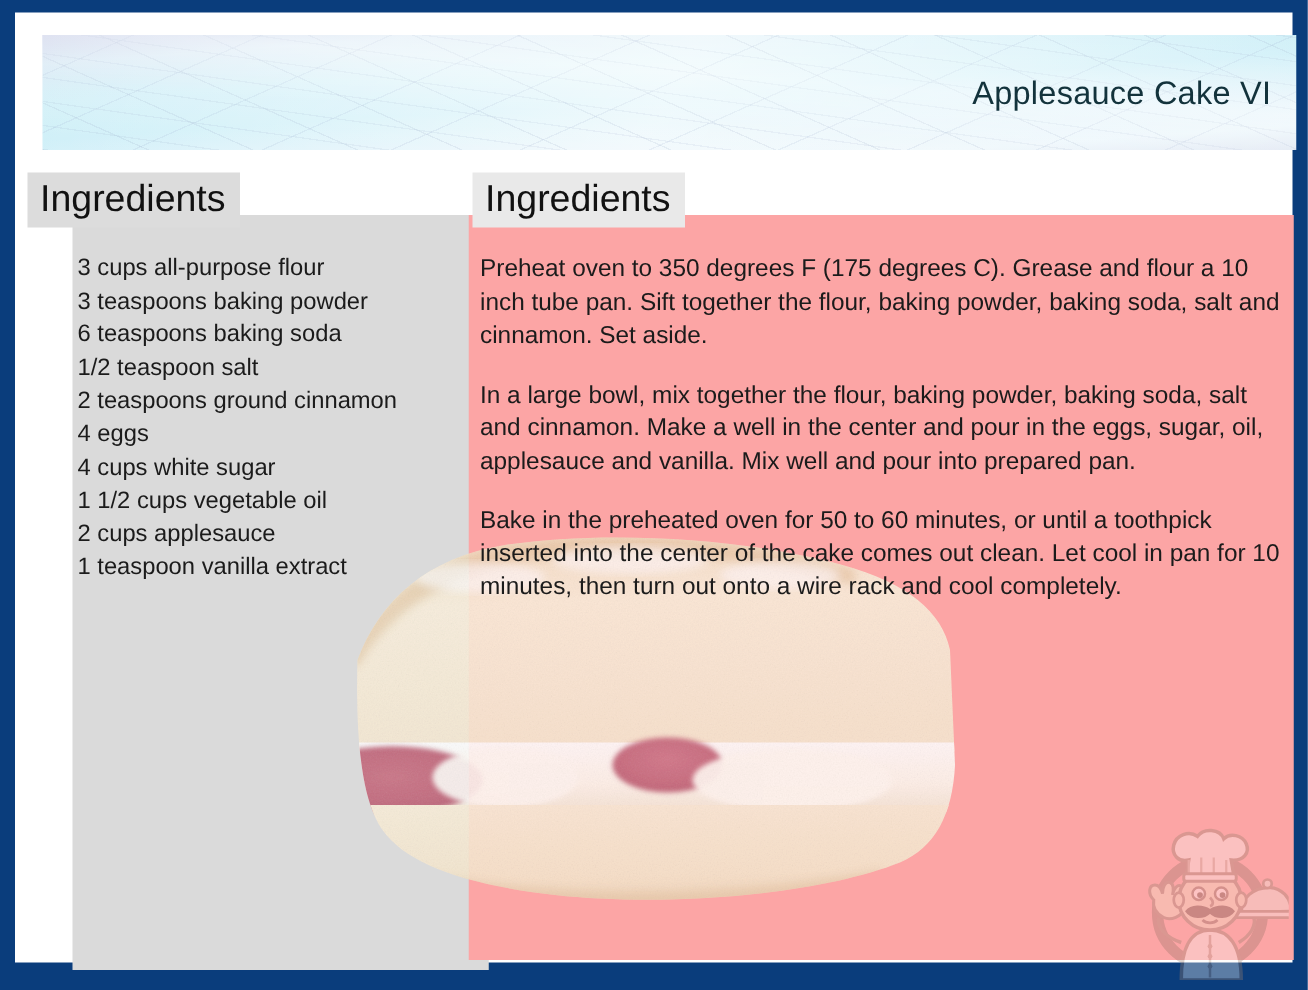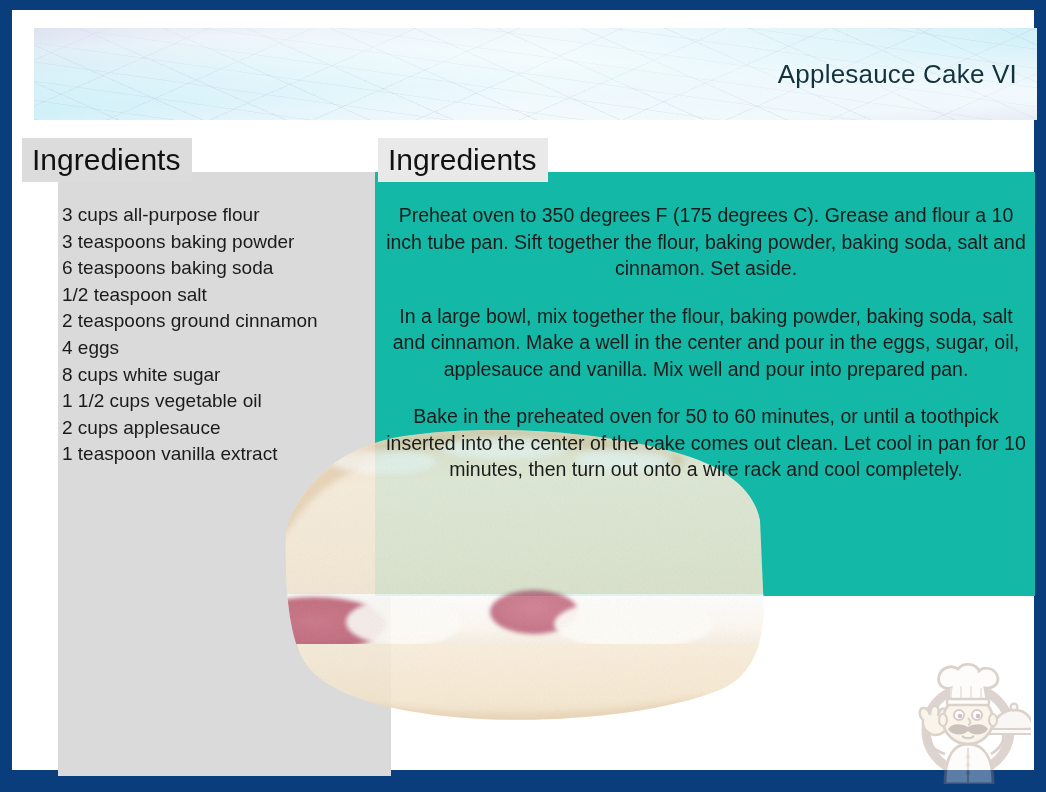--- a/index.html
+++ b/index.html
@@ -95,23 +95,22 @@
     top: 162px;
     width: 333px;
     height: 604px;
     background: #dadada;
     margin-left: 24px;
   }
   #directions-panel {
     left: 363px;
     top: 162px;
     width: 660px;
-    height: 424px;
-    background: #14b8a6;
-    text-align: center;
+    height: 596px;
+    background: #fca5a5;
   }
 
   
   #ingredients-list {
     position: absolute;
     left: 4px;
     top: 30px;
     right: 6px;
     list-style: none;
     margin: 0;
@@ -182,21 +181,21 @@
     <div class="section-tab" id="directions-tab">Ingredients</div>
 
     <div class="panel" id="ingredients-panel">
       <ul id="ingredients-list">
         <li>3 cups all-purpose flour</li>
         <li>3 teaspoons baking powder</li>
         <li>6 teaspoons baking soda</li>
         <li>1/2 teaspoon salt</li>
         <li>2 teaspoons ground cinnamon</li>
         <li>4 eggs</li>
-        <li>8 cups white sugar</li>
+        <li>4 cups white sugar</li>
         <li>1 1/2 cups vegetable oil</li>
         <li>2 cups applesauce</li>
         <li>1 teaspoon vanilla extract</li>
       </ul>
     </div>
 
     <div class="panel" id="directions-panel">
       <div id="directions-body">
         <p>Preheat oven to 350 degrees F (175 degrees C). Grease and flour a 10 inch tube pan. Sift together the flour, baking powder, baking soda, salt and cinnamon. Set aside.</p>
         <p>In a large bowl, mix together the flour, baking powder, baking soda, salt and cinnamon. Make a well in the center and pour in the eggs, sugar, oil, applesauce and vanilla. Mix well and pour into prepared pan.</p>

